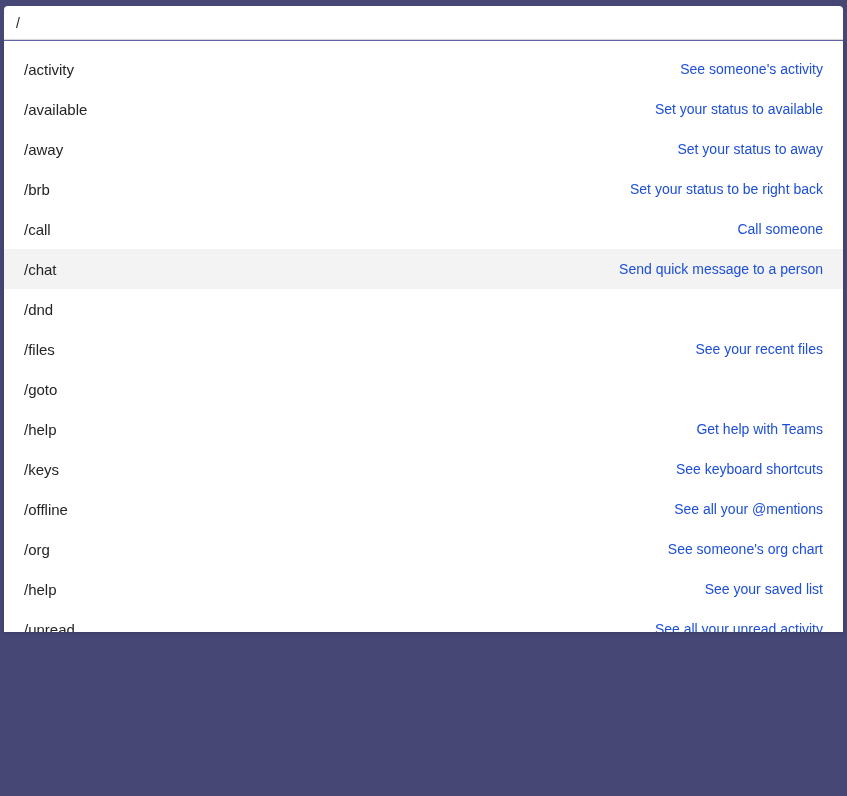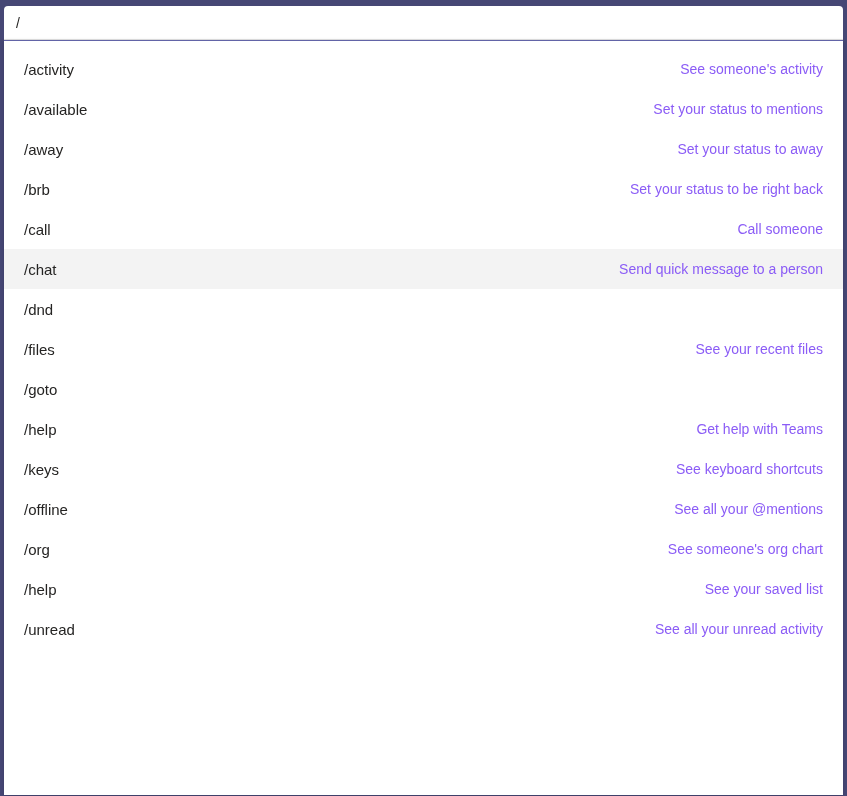--- a/index.html
+++ b/index.html
@@ -31,21 +31,21 @@
       outline: none;
       width: 100%;
       font-size: 14px;
       color: #252423;
     }
     .dropdown {
       background: #ffffff;
       margin: 0 4px;
       border-top: 1px solid #6264a7;
       box-shadow: 0 1px 4px rgba(0,0,0,0.15);
-      height: 755px;
+      height: 592px;
       overflow-y: auto;
       position: relative;
     }
     .dropdown::-webkit-scrollbar {
       width: 6px;
     }
     .dropdown::-webkit-scrollbar-track {
       background: transparent;
     }
     .dropdown::-webkit-scrollbar-thumb {
@@ -66,21 +66,21 @@
     .command-item.highlighted {
       background: #f3f3f3;
     }
     .command-name {
       font-size: 15px;
       color: #252423;
       font-weight: 400;
     }
     .command-desc {
       font-size: 14px;
-      color: #8b5cf6;
+      color: #1d4ed8;
       text-align: right;
     }
   </style>
 </head>
 <body>
 
 <div class="search-container">
   <div class="search-box">
     <input type="text" class="search-input" value="/" style="">
   </div>
@@ -88,21 +88,21 @@
 
 <div class="dropdown">
   <div class="command-list" id="command-list">
 
   <div class="command-item">
         <span class="command-name">/activity</span>
         <span class="command-desc">See someone's activity</span>
       </div>
       <div class="command-item">
         <span class="command-name">/available</span>
-        <span class="command-desc">Set your status to mentions</span>
+        <span class="command-desc">Set your status to available</span>
       </div>
       <div class="command-item">
         <span class="command-name">/away</span>
         <span class="command-desc">Set your status to away</span>
       </div>
       <div class="command-item">
         <span class="command-name">/brb</span>
         <span class="command-desc">Set your status to be right back</span>
       </div>
       <div class="command-item">

